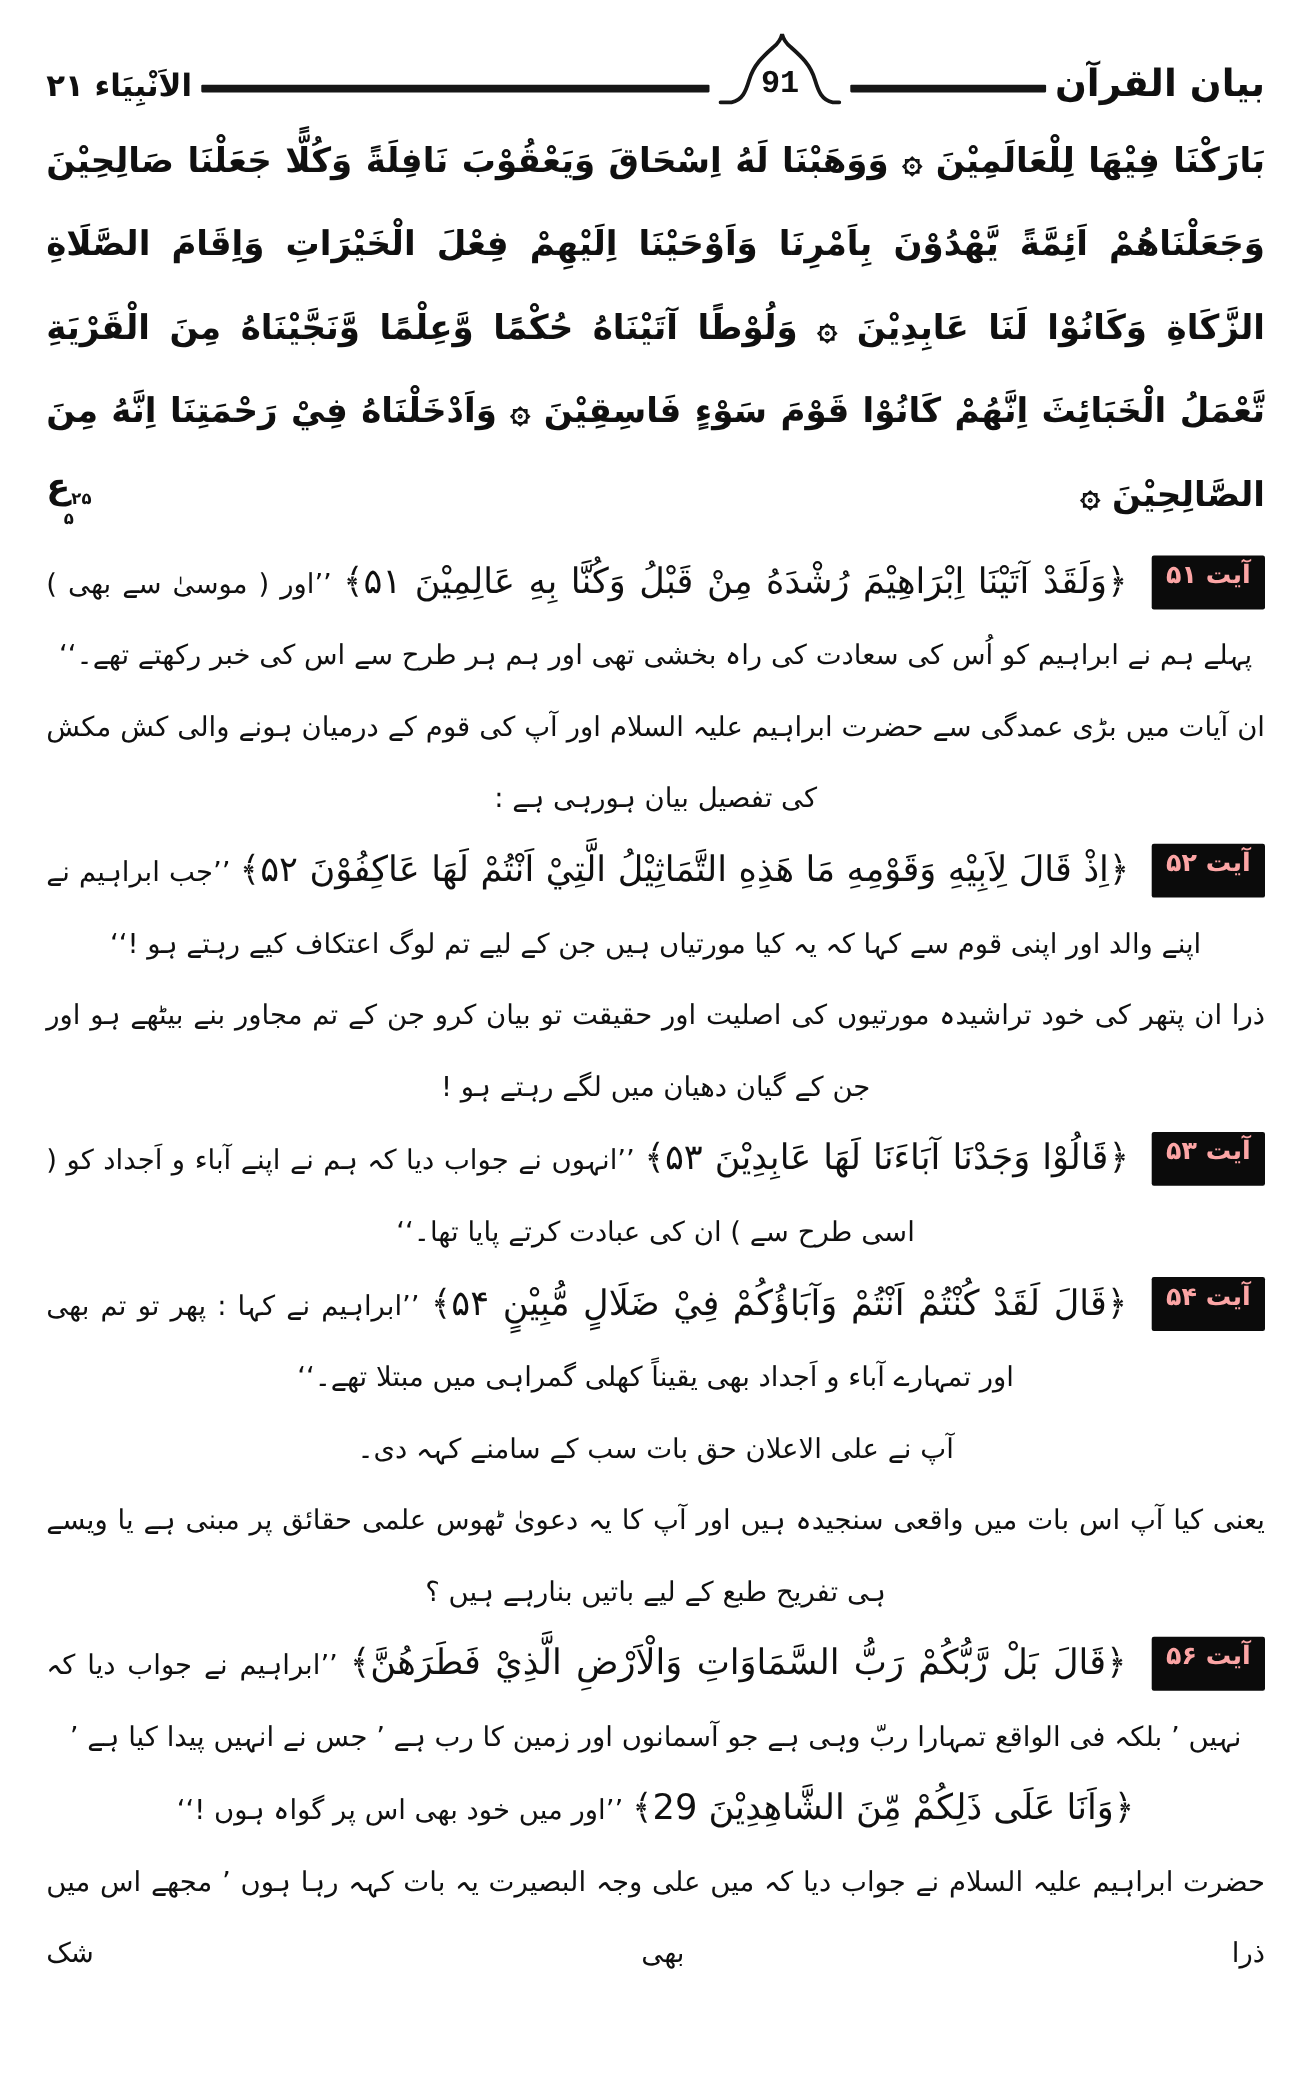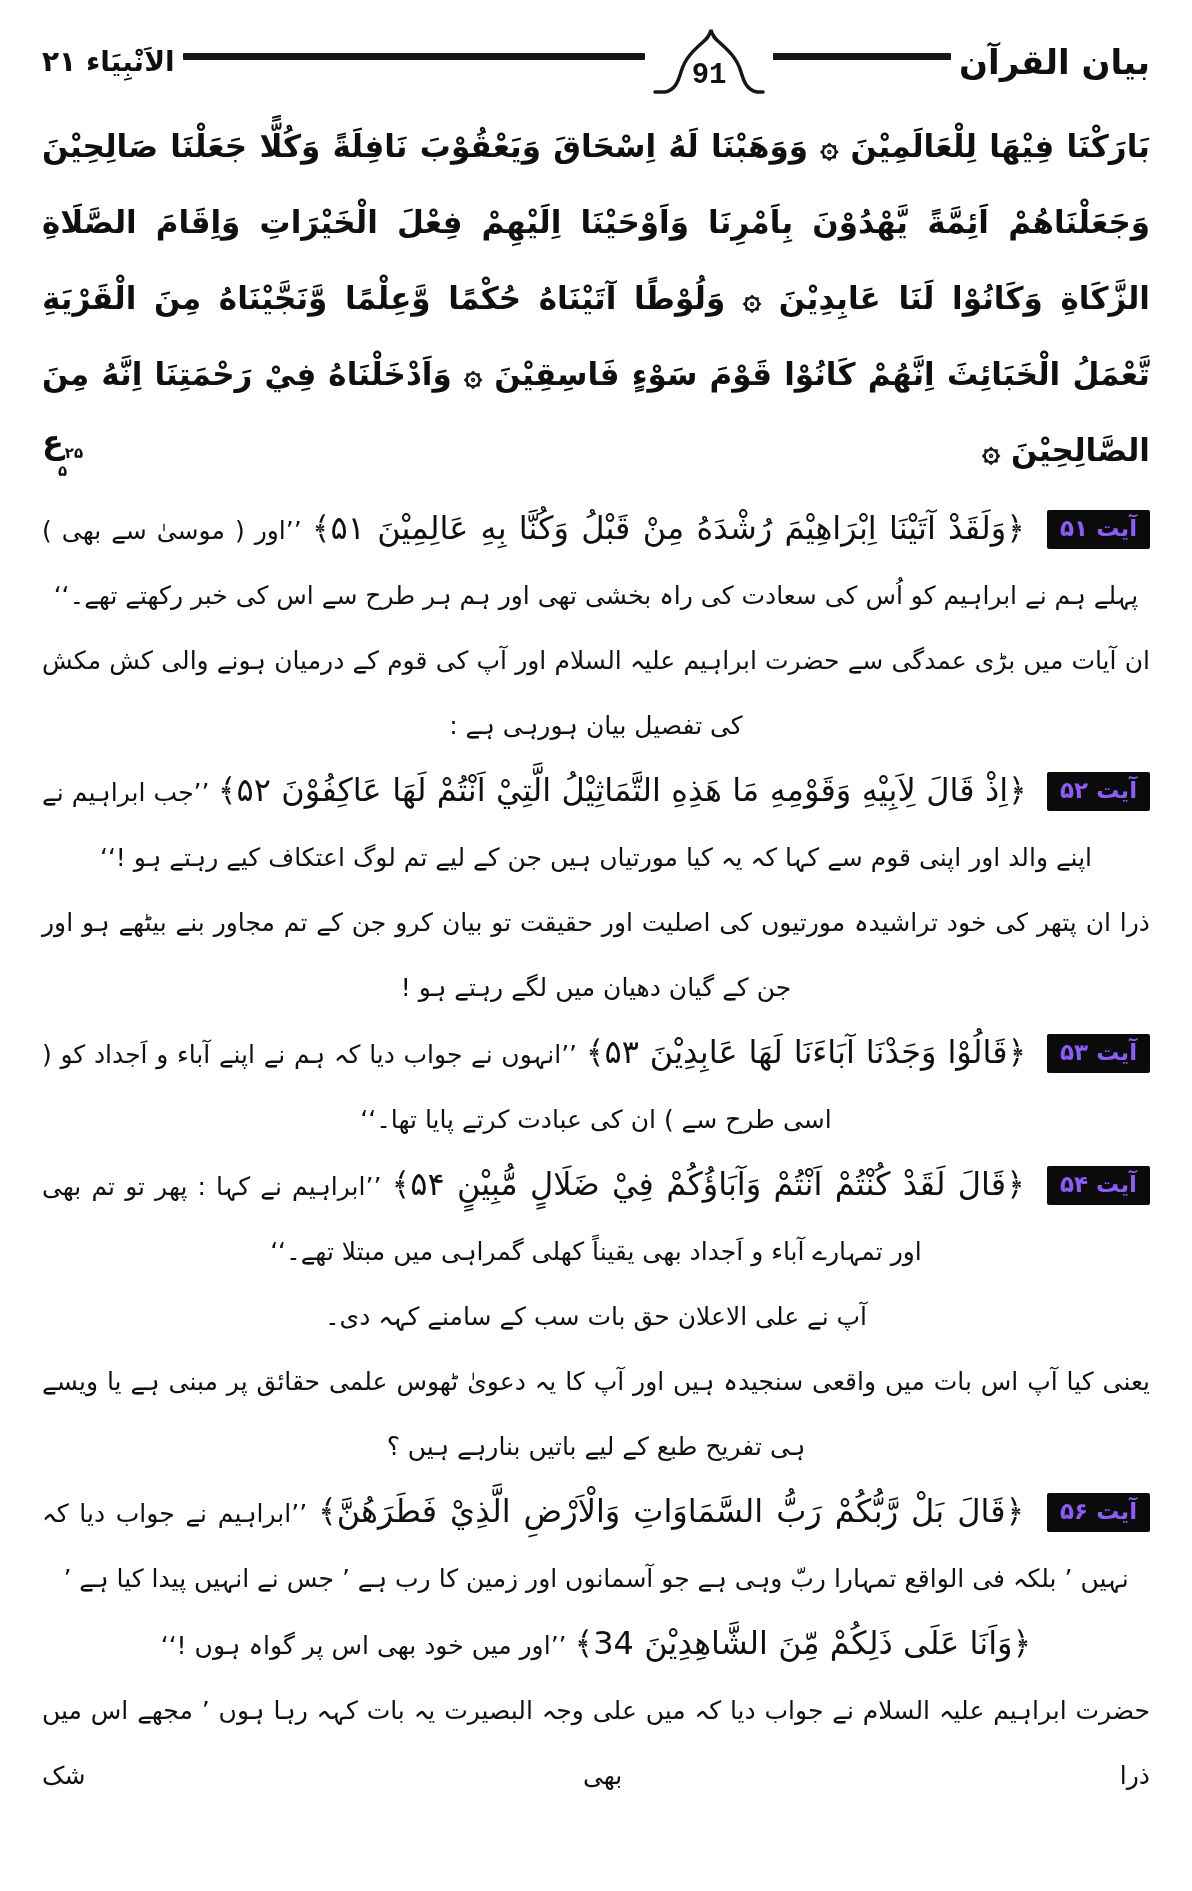--- a/index.html
+++ b/index.html
@@ -10,21 +10,21 @@
     margin: 0 auto;
     background: #ffffff;
     color: #101010;
     font-family: "DejaVu Sans", sans-serif;
     overflow: hidden;
     padding: 28px 42px 0 42px;
     direction: rtl;
   }
 
   
-  .page-header { direction: ltr; display: flex; align-items: center; gap: 8px; height: 68px; }
+  .page-header { direction: ltr; display: flex; align-items: flex-end; gap: 8px; height: 68px; }
   .surah-title { font-size: 28px; font-weight: bold; white-space: nowrap; padding-bottom: 2px; }
   .hrule { height: 7px; background: #161616; margin-bottom: 12px; border-radius: 1px; }
   .hrule-left { flex: 2.6; }
   .hrule-right { flex: 1; }
   .ornament { position: relative; width: 112px; height: 66px; flex: none; }
   .ornament svg { position: absolute; left: 0; top: 0; }
   .page-num {
     position: absolute; left: 0; right: 0; bottom: 3px; text-align: center;
     font-family: Liberation Mono, monospace; font-size: 29px; font-weight: bold;
   }
@@ -41,23 +41,23 @@
   .ruku-bottom { font-size: 15px; margin-top: 3px; }
 
   
   .vblock, .cblock {
     margin: 0; font-size: 25px; line-height: 65px;
     text-align: justify; text-align-last: center;
   }
   .varabic { font-weight: normal; font-size: 32px; }
   .vurdu { font-size: 25px; }
   .vbadge {
-    display: inline-block; background: #0b0b0b; color: #8b5cf6;
+    display: inline-block; background: #0b0b0b; color: #fca5a5;
     font-size: 23px; font-weight: bold; line-height: 1;
-    padding: 7px 13px 9px 13px; margin-left: 12px;
+    padding: 7px 13px 19px 13px; margin-left: 12px;
     border-radius: 2px; vertical-align: middle; transform: translateY(-3px);
   }
   .vcenter { text-align: left; text-align-last: center; }
   .clast { text-align-last: justify; }
 </style>
 </head>
 <body>
 
 <div class="page">
 
@@ -124,19 +124,19 @@
 
   <p class="cblock">یعنی کیا آپ اس بات میں واقعی سنجیدہ ہیں اور آپ کا یہ دعویٰ ٹھوس علمی حقائق پر مبنی ہے یا ویسے ہی تفریح طبع کے لیے باتیں بنارہے ہیں ؟</p>
 
   <p class="vblock">
     <span class="vbadge">آیت ۵۶</span>
     <span class="varabic">﴿قَالَ بَلْ رَّبُّكُمْ رَبُّ السَّمَاوَاتِ وَالْاَرْضِ الَّذِيْ فَطَرَهُنَّ﴾</span>
     <span class="vurdu">’’ابراہیم نے جواب دیا کہ نہیں ’ بلکہ فی الواقع تمہارا ربّ وہی ہے جو آسمانوں اور زمین کا رب ہے ’ جس نے انہیں پیدا کیا ہے ’</span>
   </p>
 
   <p class="vblock vcenter">
-    <span class="varabic">﴿وَاَنَا عَلَى ذَلِكُمْ مِّنَ الشَّاهِدِيْنَ 34﴾</span>
+    <span class="varabic">﴿وَاَنَا عَلَى ذَلِكُمْ مِّنَ الشَّاهِدِيْنَ 29﴾</span>
     <span class="vurdu">’’اور میں خود بھی اس پر گواہ ہوں !‘‘</span>
   </p>
 
   <p class="cblock clast">حضرت ابراہیم علیہ السلام نے جواب دیا کہ میں علی وجہ البصیرت یہ بات کہہ رہا ہوں ’ مجھے اس میں ذرا بھی شک</p>
 
 </div>
 
 </body></html>

